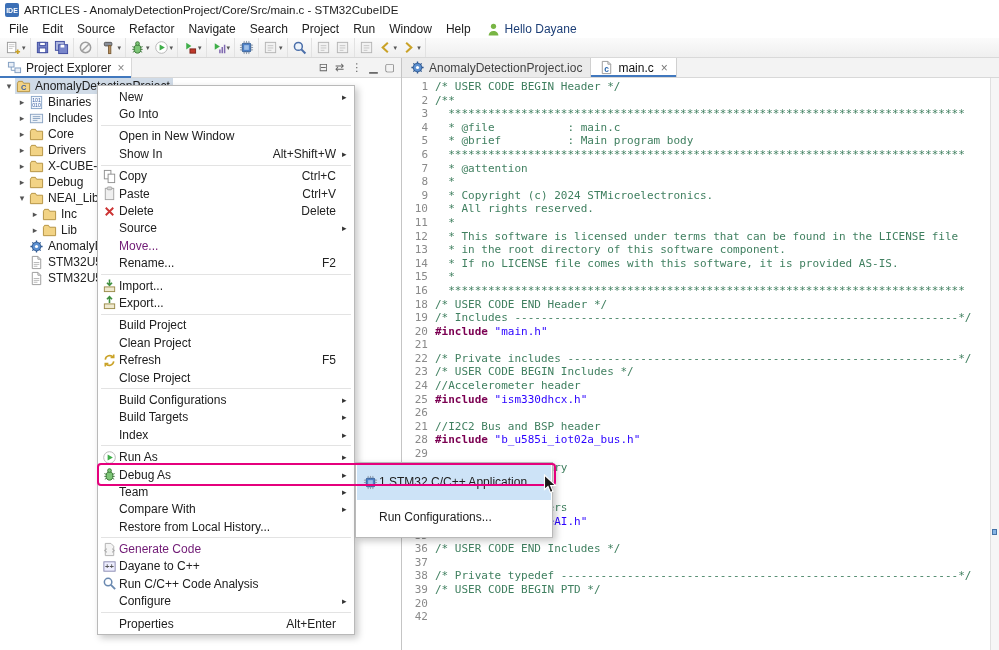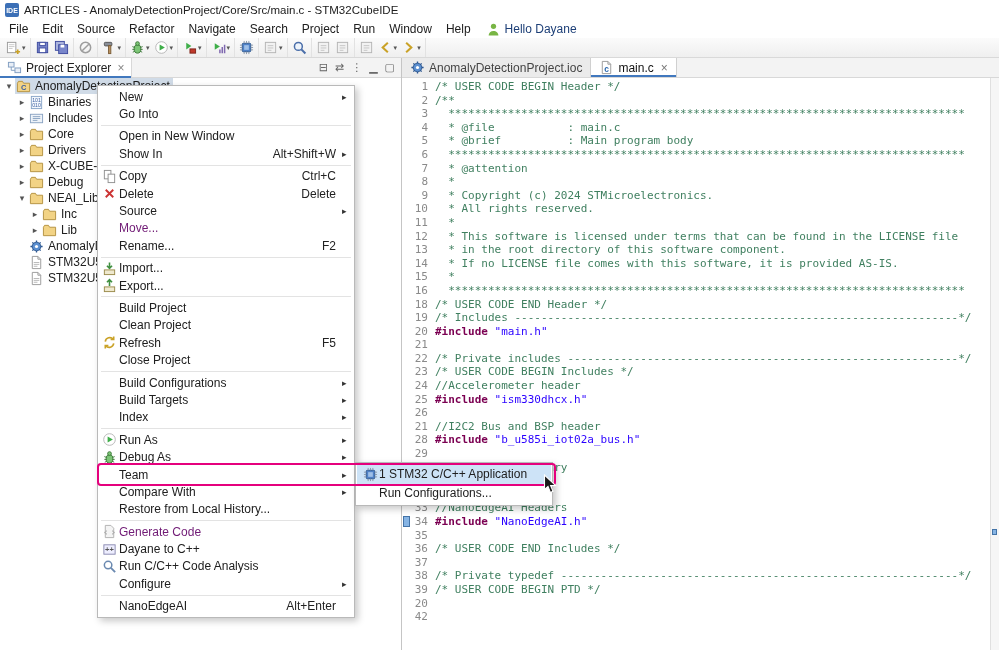--- a/index.html
+++ b/index.html
@@ -56,21 +56,21 @@
 .context-menu{position:absolute;left:97px;top:85px;width:258px;background:#fff;border:1px solid #b9b9b9;box-shadow:3px 3px 7px rgba(0,0,0,.22);padding:2px 1px;z-index:40}
 .cm-item{height:17.4px;display:flex;align-items:center}
 .cm-icon{width:20px;display:flex;justify-content:center;flex:none}
 .cm-label{flex:1;white-space:nowrap}
 .cm-shortcut{color:#222;padding-right:6px;white-space:nowrap}
 .cm-arrow{width:11px;font-size:9px;color:#333;flex:none}
 .cm-item.disabled .cm-label{color:#701a75}
 .cm-sep{height:1px;background:#e3e3e3;margin:2px 2px}
 
 .submenu{position:absolute;left:355px;width:198px;background:#fff;border:1px solid #b9b9b9;box-shadow:3px 3px 7px rgba(0,0,0,.22);padding:2px 1px;z-index:45}
-.sm-item{height:19px;display:flex;align-items:center;padding:0 4px;white-space:nowrap}
+.sm-item{height:35px;display:flex;align-items:center;padding:0 4px;white-space:nowrap}
 .sm-item.selected{background:#cde3f7}
 .sm-icon{width:18px;display:flex;justify-content:center;flex:none}
 
 .pink-box{position:absolute;border:2.5px solid #e5007d;border-radius:4px;z-index:60;pointer-events:none}
 .cursor{position:absolute;z-index:70;pointer-events:none}
 </style>
 </head>
 <body>
 
 <div class="titlebar">
@@ -529,20 +529,31 @@
           <rect x="6.5" y="5.5" width="7" height="9" fill="#fff" stroke="#909090"></rect>
         </svg>
       </span>
       <span class="cm-label">Copy</span>
       <span class="cm-shortcut">Ctrl+C</span>
       <span class="cm-arrow"></span>
     </div>
     <div class="cm-item">
       <span class="cm-icon">
         <svg width="15" height="15" viewBox="0 0 16 16" xmlns="http://www.w3.org/2000/svg">
+          <rect x="3.5" y="2.5" width="9" height="12" fill="#efefef" stroke="#a5a5a5"></rect>
+          <rect x="5.5" y="1" width="5" height="3" rx="1" fill="#d8d8d8" stroke="#a5a5a5"></rect>
+        </svg>
+      </span>
+      <span class="cm-label">Paste</span>
+      <span class="cm-shortcut">Ctrl+V</span>
+      <span class="cm-arrow"></span>
+    </div>
+    <div class="cm-item">
+      <span class="cm-icon">
+        <svg width="15" height="15" viewBox="0 0 16 16" xmlns="http://www.w3.org/2000/svg">
           <path d="M4 4l8 8M12 4l-8 8" stroke="#cc3333" stroke-width="2"></path>
         </svg>
       </span>
       <span class="cm-label">Delete</span>
       <span class="cm-shortcut">Delete</span>
       <span class="cm-arrow"></span>
     </div>
     <div class="cm-item">
       <span class="cm-icon"></span>
       <span class="cm-label">Source</span>
@@ -713,21 +724,21 @@
     </div>
     <div class="cm-item">
       <span class="cm-icon"></span>
       <span class="cm-label">Configure</span>
       <span class="cm-shortcut"></span>
       <span class="cm-arrow">▸</span>
     </div>
     <div class="cm-sep"></div>
     <div class="cm-item">
       <span class="cm-icon"></span>
-      <span class="cm-label">NanoEdgeAI</span>
+      <span class="cm-label">Properties</span>
       <span class="cm-shortcut">Alt+Enter</span>
       <span class="cm-arrow"></span>
     </div>
   </div>
 <div class="submenu" id="run-as-submenu" style="top: 461.812px;">
     <div class="sm-item selected">
       <span class="sm-icon">
         <svg width="15" height="15" viewBox="0 0 16 16" xmlns="http://www.w3.org/2000/svg">
           <rect x="3.5" y="3.5" width="9" height="9" rx="1" fill="#4f81c7" stroke="#2c5791"></rect>
           <path d="M5.5 1v2.5M8 1v2.5M10.5 1v2.5M5.5 12.5V15M8 12.5V15M10.5 12.5V15M1 5.5h2.5M1 8h2.5M1 10.5h2.5M12.5 5.5H15M12.5 8H15M12.5 10.5H15" stroke="#8a97a9"></path>

